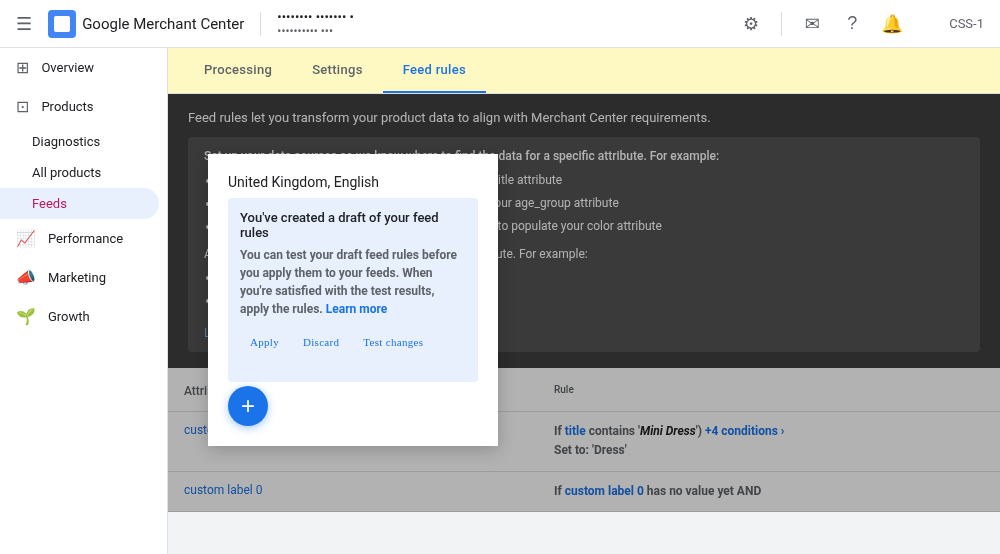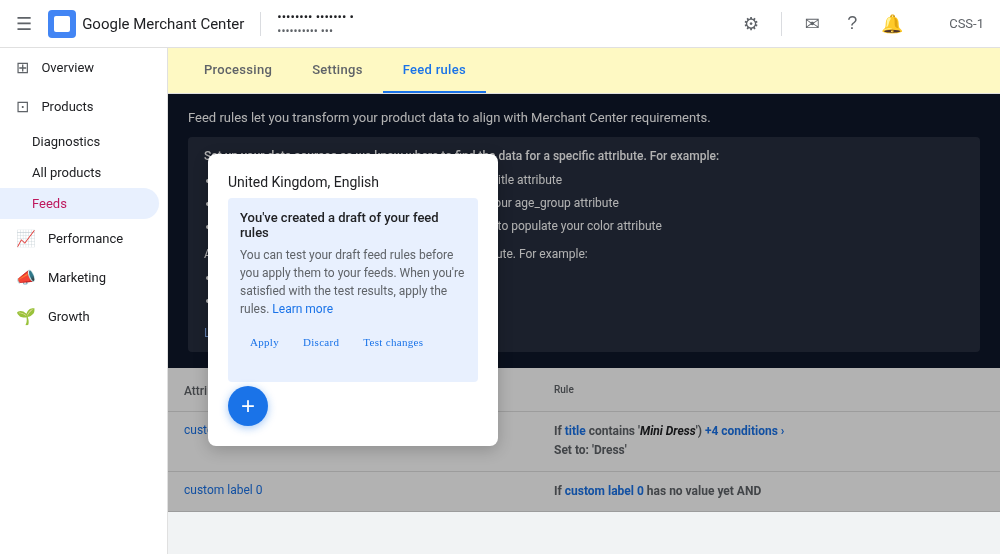--- a/index.html
+++ b/index.html
@@ -86,21 +86,21 @@
       color: #5f6368;
       cursor: pointer;
       border-bottom: 2px solid transparent;
       font-weight: 500;
       letter-spacing: 0.3px;
     }
     .tab.active { color: #1a73e8; border-bottom: 2px solid #1a73e8; }
 
     
     .info-banner {
-      background: #0f172a;
+      background: #404040;
       color: #fff;
       padding: 16px 20px;
     }
     .info-banner-text { font-size: 13px; margin-bottom: 12px; }
     .info-banner-content {
       background: rgba(255,255,255,0.1);
       border-radius: 4px;
       padding: 12px 16px;
       font-size: 12px;
     }
@@ -118,28 +118,28 @@
       background: rgba(0,0,0,0.3);
       z-index: 200;
       display: flex;
       align-items: flex-start;
       justify-content: flex-start;
       padding-top: 60px;
       padding-left: 40px;
     }
     .modal {
       background: #fff;
-      border-radius: 8px;
+      border-radius: 0;
       box-shadow: 0 4px 16px rgba(0,0,0,0.2);
       width: 290px;
       padding: 20px;
       position: relative;
     }
     .modal-title { font-size: 14px; color: #202124; margin-bottom: 8px; font-weight: 400; }
-    .modal-subtitle { font-size: 12px; color: #5f6368; line-height: 1.5; margin-bottom: 1px; }
+    .modal-subtitle { font-size: 12px; color: #5f6368; line-height: 1.5; margin-bottom: 1px; font-weight: bold; }
     .modal-link { color: #1a73e8; text-decoration: none; font-size: 12px; }
     .modal-actions { display: flex; gap: 4px; margin-top: 12px; margin-bottom: 16px; }
     .modal-btn {
       font-size: 11px;
       padding: 6px 10px;
       border: none;
       background: transparent;
       cursor: pointer;
       color: #1a73e8;
       font-weight: 500;

